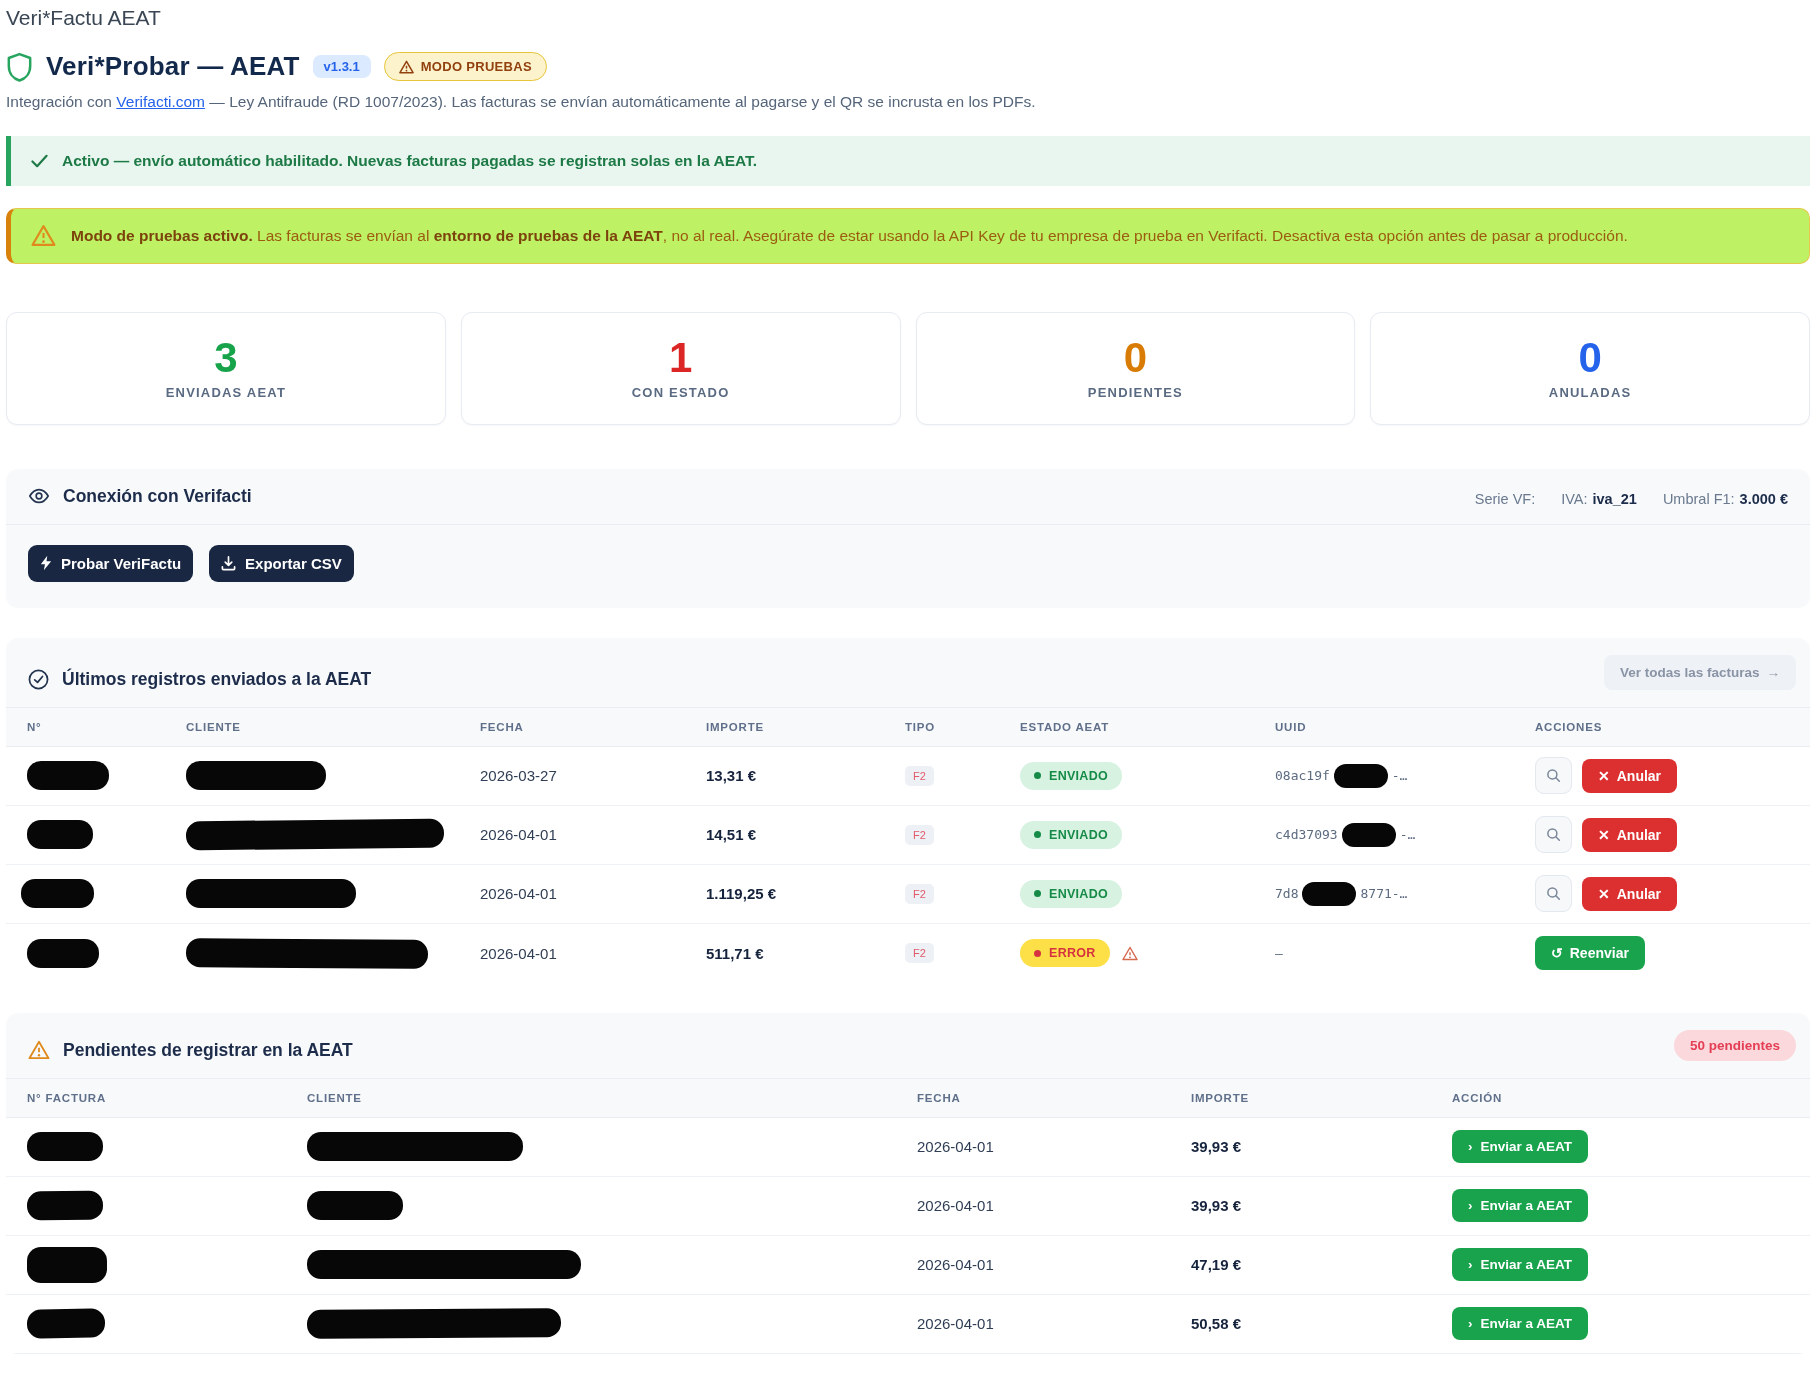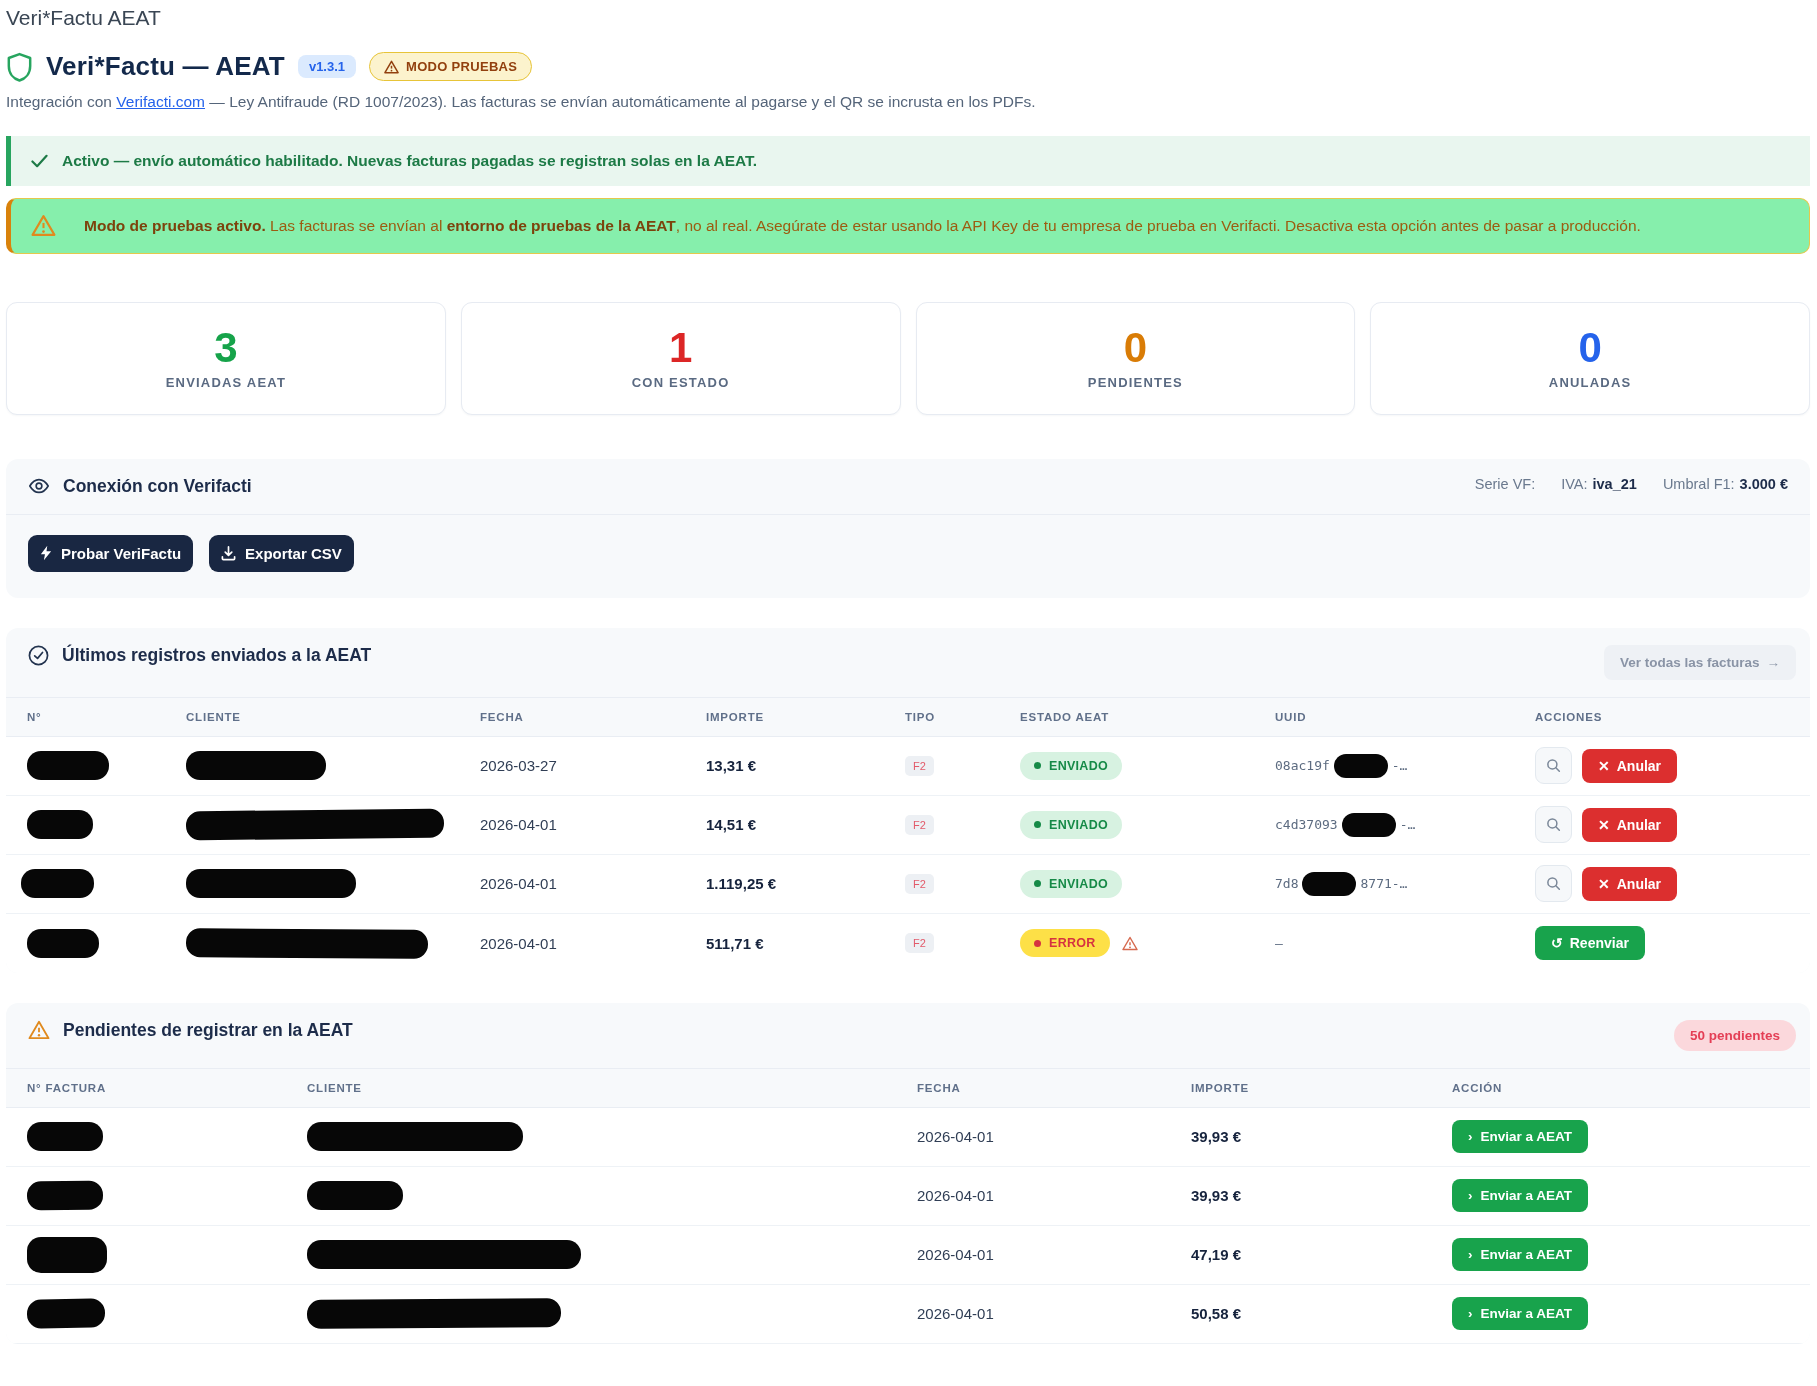--- a/index.html
+++ b/index.html
@@ -22,34 +22,34 @@
   .badge-version{background:#dbeafe;color:#2563eb;font-size:13px;font-weight:700;
     padding:4px 11px;border-radius:8px;}
   .badge-mode{background:#fcf3cd;color:#92400e;font-size:13px;font-weight:800;
     padding:6px 14px;border-radius:17px;border:1.5px solid #e7c438;display:flex;align-items:center;gap:7px;letter-spacing:.3px;}
 
   .subtitle{margin-top:11px;font-size:15.5px;color:var(--text-gray);}
   .subtitle a{color:#2563eb;text-decoration:underline;cursor:pointer;}
 
   .banner-green{margin-top:25px;background:#e9f6ef;border-left:5px solid #27a55f;border-radius:0;
     padding:16px 20px;display:flex;align-items:center;gap:14px;font-size:15.5px;font-weight:600;color:#1d7a46;}
-  .banner-yellow{margin-top:12px;background:#86efac;border:1px solid #e5c84c;border-left:5px solid #d9820b;
-    border-radius:10px;padding:14px 20px;display:flex;align-items:center;gap:28px;
+  .banner-yellow{margin-top:22px;background:#bef264;border:1px solid #e5c84c;border-left:5px solid #d9820b;
+    border-radius:10px;padding:14px 20px;display:flex;align-items:center;gap:15px;
     font-size:15.5px;color:#9c5c10;line-height:1.65;}
   .banner-yellow b{color:#7c430c;}
 
   .stats-row{display:flex;gap:15px;margin-top:48px;}
   .stat-card{flex:1;background:#fff;border:1px solid #e7ebf2;border-radius:11px;
     height:113px;display:flex;flex-direction:column;align-items:center;justify-content:center;gap:6px;
     box-shadow:0 1px 2px rgba(20,40,80,.04);}
   .stat-value{font-size:42px;font-weight:800;line-height:1;}
   .stat-label{font-size:13px;font-weight:700;letter-spacing:1.2px;color:#5a6a82;}
 
   .panel{background:var(--panel);border-radius:12px;margin-top:30px;overflow:hidden;}
-  .panel-header{display:flex;align-items:flex-start;justify-content:space-between;
+  .panel-header{display:flex;align-items:flex-end;justify-content:space-between;
     padding:17px 14px 17px 22px;}
   .panel-title-group{display:flex;align-items:center;gap:13px;}
   .panel-title{font-size:17.5px;font-weight:700;color:#1d2c4a;}
   .panel-divider{height:1px;background:var(--divider);}
 
   .conn-meta{display:flex;align-items:center;gap:26px;font-size:14.5px;color:#6a798e;padding-right:8px;}
   .conn-meta .val{font-weight:700;color:#1d2c4a;margin-left:5px;}
   .conn-buttons{display:flex;gap:16px;padding:20px 22px 26px 22px;}
   .btn-dark{display:flex;align-items:center;gap:9px;background:var(--dark-btn);color:#fff;
     font-size:15px;font-weight:700;border:none;border-radius:9px;padding:10px 12px;cursor:pointer;}
@@ -99,21 +99,21 @@
 <div class="container">
 
   <div class="page-title">Veri*Factu AEAT</div>
 
   <div class="app-header">
     <span class="icon">
       <svg width="27" height="30" viewBox="0 0 24 26" fill="none">
         <path d="M12 1.5 L21.5 5 V12 C21.5 18.5 17.6 23.3 12 25 C6.4 23.3 2.5 18.5 2.5 12 V5 Z" stroke="#27a55f" stroke-width="2.2" stroke-linejoin="round"></path>
       </svg>
     </span>
-    <span class="app-title">Veri*Factu — AEAT</span>
+    <span class="app-title">Veri*Probar — AEAT</span>
     <span class="badge-version">v1.3.1</span>
     <span class="badge-mode">
       <span class="icon">
         <svg width="15" height="14" viewBox="0 0 24 22" fill="none">
           <path d="M12 2 L22.5 20 H1.5 Z" stroke="#92400e" stroke-width="2.4" stroke-linejoin="round"></path>
           <line x1="12" y1="9" x2="12" y2="13.5" stroke="#92400e" stroke-width="2.4"></line>
           <circle cx="12" cy="16.8" r="1.4" fill="#92400e"></circle>
         </svg>
       </span>
       <span>MODO PRUEBAS</span>

